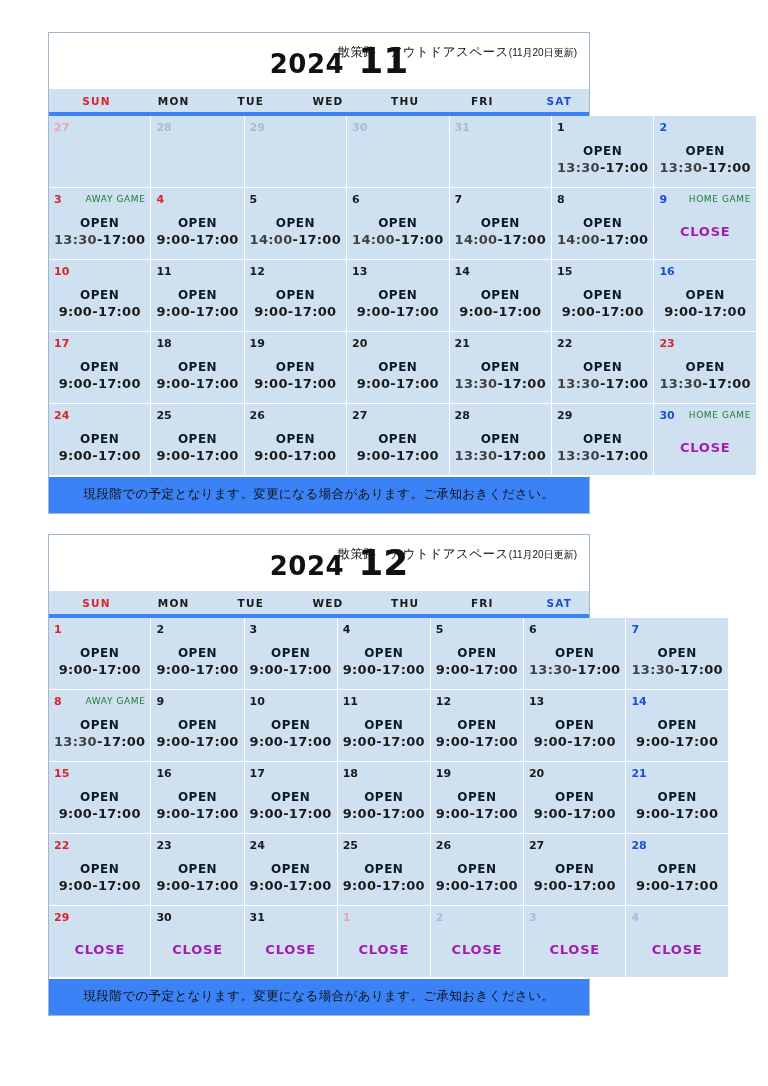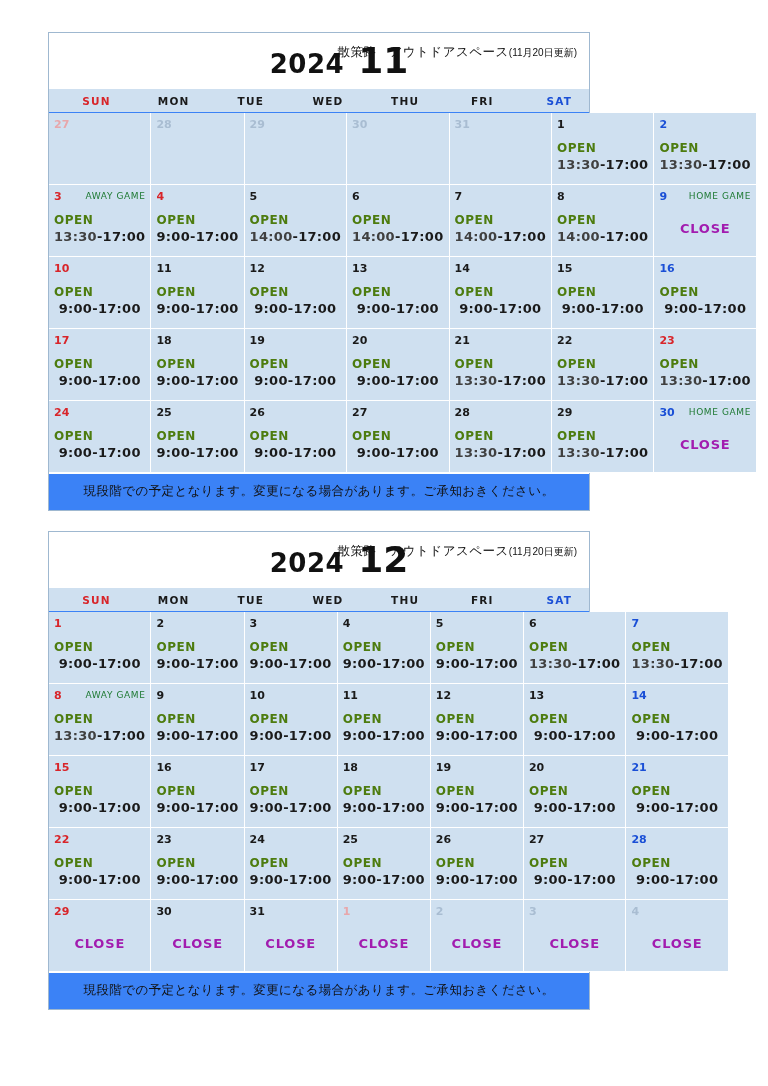--- a/index.html
+++ b/index.html
@@ -90,21 +90,21 @@
     color: #1a1a1a;
     margin-left: 18px;
   }
   .week-cell.sun { color: #d8252a; }
   .week-cell.sat { color: #1a4fd6; }
 
   
   .day-grid {
     display: grid;
     grid-template-columns: repeat(7, 1fr);
-    border-top: 1px solid #3b82f6;
+    border-top: 4px solid #3b82f6;
   }
   .day-cell {
     min-height: 72px;
     border-right: 1px solid #ffffff;
     border-bottom: 1px solid #ffffff;
     box-sizing: border-box;
     padding: 4px 5px 6px 5px;
     position: relative;
     background: #cfe0f0;
   }
@@ -129,24 +129,25 @@
   .tag {
     font-family: "DejaVu Sans", sans-serif;
     font-weight: normal;
     font-size: 9px;
     letter-spacing: 0.6px;
     line-height: 1;
   }
   .tag.away { color: #1f7a34; }
   .tag.home { color: #1f7a34; }
   .open-label {
+    text-align: center;
     font-family: "DejaVu Sans", sans-serif;
     font-weight: bold;
     font-size: 12px;
-    color: #4d7c0f;
+    color: #0f172a;
     margin-top: 10px;
     letter-spacing: 0.5px;
   }
   .time {
     text-align: center;
     font-family: "DejaVu Sans", sans-serif;
     font-weight: bold;
     font-size: 13px;
     color: #1a1a1a;
     margin-top: 2px;

